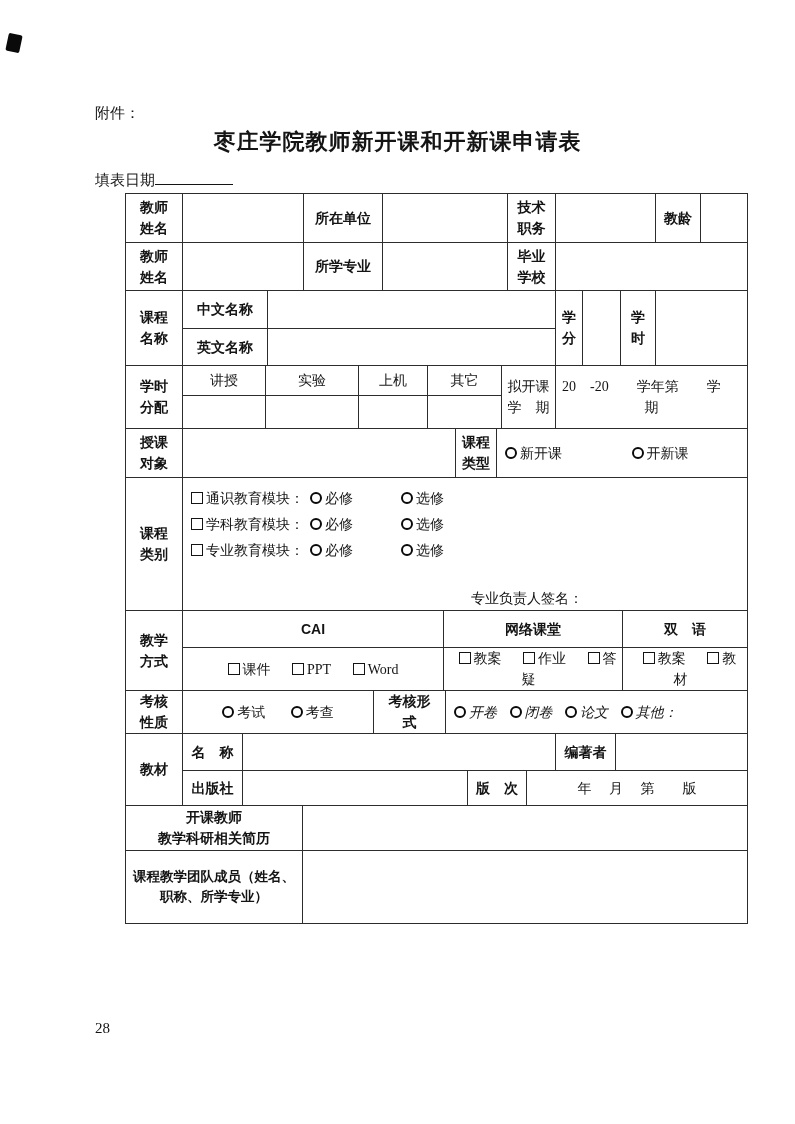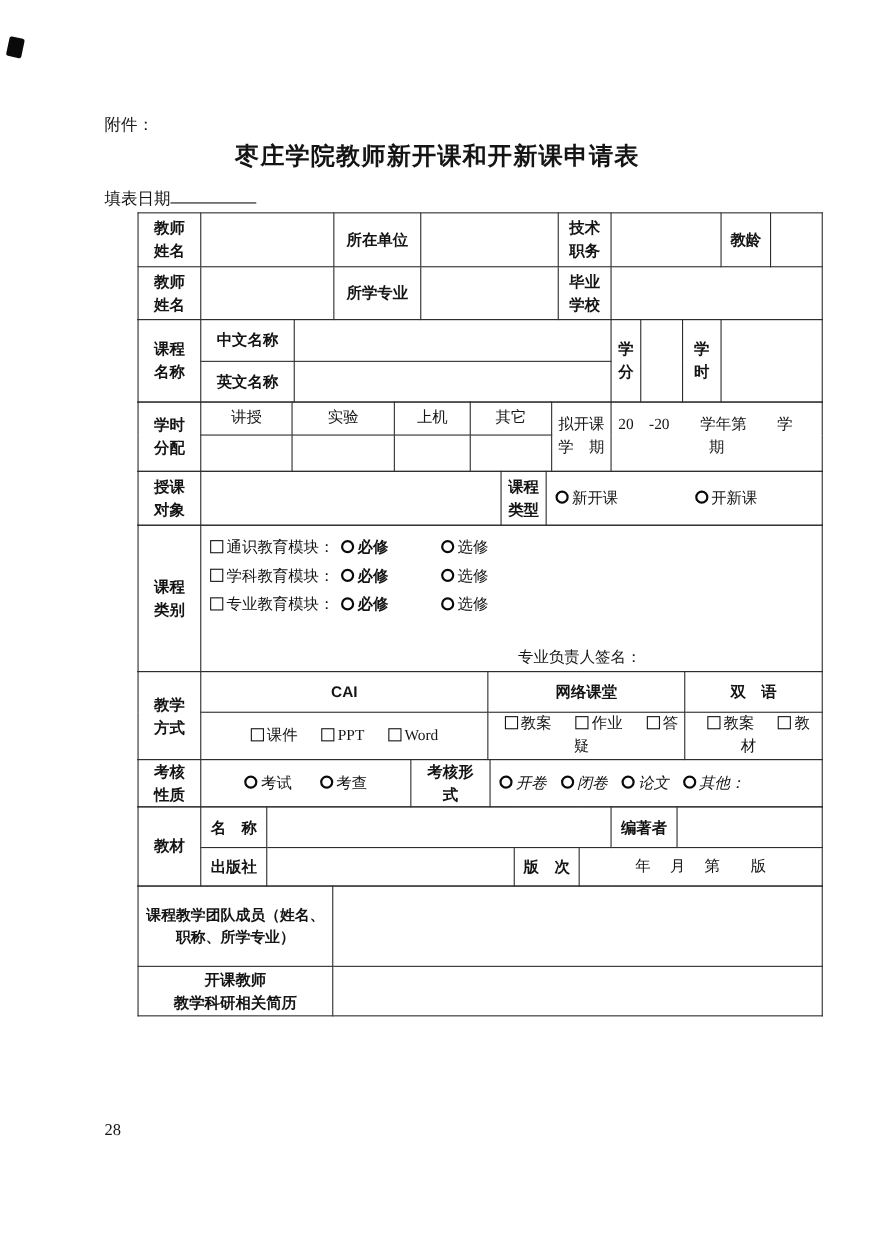--- a/index.html
+++ b/index.html
@@ -27,21 +27,21 @@
   .pad15{padding:0 10px;}  
   .tleft{text-align:left;}
 
   .cb{display:inline-block;width:10px;height:10px;border:1.5px solid #141414;
       vertical-align:-1px;margin-right:3px;background:#fff;}
   .rd{display:inline-block;width:8px;height:8px;border:2.2px solid #0a0a0a;border-radius:50%;
       vertical-align:-1px;margin-right:3px;background:#fff;}
 
   .cat-cell{text-align:left;vertical-align:top;padding:8px 0 0 8px;}
   .module-line{height:26px;line-height:26px;}
-  .module-line .opt-req{margin-left:6px;font-weight:bold;}
+  .module-line .opt-req{margin-left:6px;}
   .module-line .opt-ele{margin-left:48px;}
   .sign-line{margin:24px 0 0 280px;height:22px;line-height:22px;}
 
   .radio-pair .opt2{margin-left:66px;text-align:right;}
   .exam-form-cell{text-align:left;padding-left:8px;font-style:italic;}
   .exam-form-cell .opt{margin-right:9px;}
   .opt-gap{margin:0 9px;}
   .nature-gap{margin-left:22px;}
 
   .sem-line1{text-align:left;padding-left:6px;}
@@ -285,29 +285,29 @@
     </tr>
   </tbody>
     </table>
 
   <table>
     <colgroup>
         <col style="width:177px">
         <col style="width:445px">
       </colgroup>
     <tbody>
-        <tr style="height:73px">
-      <td class="lbl team-label">课程教学团队成员（姓名、职称、所学专业）</td>
-      <td></td>
-    </tr>
-    <tr style="height:45px">
+        <tr style="height:45px">
       <td class="lbl">
         <div>开课教师</div>
         <div>教学科研相关简历</div>
       </td>
       <td></td>
     </tr>
+    <tr style="height:73px">
+      <td class="lbl team-label">课程教学团队成员（姓名、职称、所学专业）</td>
+      <td></td>
+    </tr>
   </tbody>
     </table>
 
 </div>
 
 <div class="page-number">28</div>
 
 </body></html>

